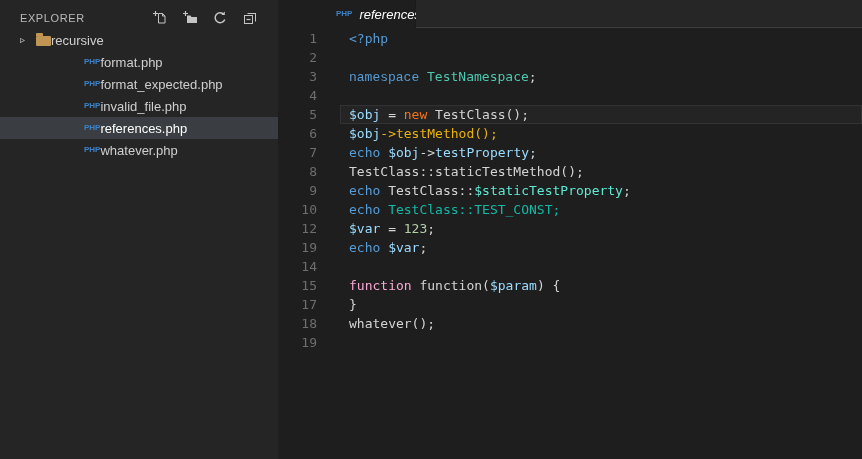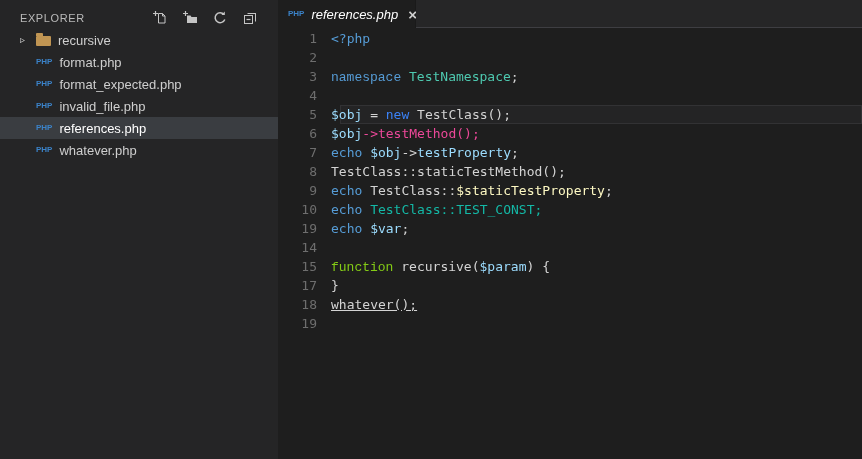--- a/index.html
+++ b/index.html
@@ -15,36 +15,36 @@
   .icon-btn{width:16px;height:16px;display:inline-flex;align-items:center;justify-content:center;cursor:pointer;background:none;border:none;padding:0;}
   .icon-btn svg{display:block;}
 
   .file-tree{padding-top:1px;}
   .row{height:22px;display:flex;align-items:center;padding-left:20px;font-size:13px;color:#cfcfcf;cursor:pointer;}
   .row.selected{background:#3a3d41;color:#ffffff;}
   .chevron{width:16px;flex:none;font-size:10px;color:#cccccc;line-height:1;}
   .tree-spacer{width:16px;flex:none;}
   .folder-icon{width:15px;height:10px;background:#c09553;border-radius:1px;position:relative;flex:none;margin-top:2px;}
   .folder-icon::before{content:"";position:absolute;top:-3px;left:0;width:7px;height:3px;background:#c09553;border-radius:1px 1px 0 0;}
-  .php-badge{flex:none;font-weight:bold;font-size:8px;letter-spacing:0;color:#3b83c9;line-height:1;}
-  .file-label{margin-left:7px;white-space:nowrap;}
+  .php-badge{flex:none;font-weight:bold;font-size:8px;letter-spacing:0;color:#3b83c9;line-height:1;margin-left:48px;}
+  .file-label{margin-left:0;white-space:nowrap;}
 
   
   .editor-area{flex:1;display:flex;flex-direction:column;min-width:0;}
   .tabbar{height:28px;display:flex;flex:none;}
   .tab{width:138px;box-sizing:border-box;display:flex;align-items:center;padding:0 10px;background:#1e1e1e;border-right:1px solid #1a1a1a;cursor:pointer;}
   .tab .php-badge{margin-right:7px;}
   .tab-label{font-size:13px;font-style:italic;color:#ffffff;white-space:nowrap;}
   .tab-close{margin-left:10px;color:#d0d0d0;font-size:15px;font-weight:bold;line-height:1;cursor:pointer;}
   .tab-filler{flex:1;background:#262627;border-bottom:1px solid #3e3e42;box-sizing:border-box;}
 
   .code{flex:1;font-family:"DejaVu Sans Mono",monospace;font-size:13px;line-height:19px;padding-top:1px;position:relative;}
   .line{height:19px;display:flex;white-space:pre;position:relative;}
   .gutter{width:39px;flex:none;text-align:right;color:#6e6e6e;position:relative;z-index:1;}
-  .lc{margin-left:14px;color:#d4d4d4;position:relative;z-index:1;}
+  .lc{margin-left:32px;color:#d4d4d4;position:relative;z-index:1;}
   .hl-band{position:absolute;left:62px;right:0;top:0;bottom:0;background:#242425;border:1px solid #323234;box-sizing:border-box;}
 </style>
 </head>
 <body>
 
 <div class="app">
 
   <aside class="sidebar">
     <div class="sidebar-header">
       <span class="sidebar-title">EXPLORER</span>
@@ -118,28 +118,29 @@
         <span class="tab-label">references.php</span>
         <span class="tab-close">×</span>
       </div>
       <div class="tab-filler"></div>
     </div>
     <div class="code" id="code">
         <div class="line"><span class="gutter">1</span><span class="lc"><span style="color: rgb(86, 156, 214);">&lt;?php</span></span></div>
         <div class="line"><span class="gutter">2</span><span class="lc"></span></div>
         <div class="line"><span class="gutter">3</span><span class="lc"><span style="color: rgb(86, 156, 214); font-family: Liberation Mono, monospace;">namespace</span><span style="color: rgb(212, 212, 212);"> </span><span style="color: rgb(78, 201, 176);">TestNamespace</span><span style="color: rgb(212, 212, 212);">;</span></span></div>
         <div class="line"><span class="gutter">4</span><span class="lc"></span></div>
-        <div class="line current"><div class="hl-band"></div><span class="gutter">5</span><span class="lc"><span style="color: rgb(156, 220, 254);">$obj</span><span style="color: rgb(212, 212, 212);"> = </span><span style="color: #3b82f6;">new</span><span style="color: rgb(212, 212, 212);"> TestClass();</span></span></div>
-        <div class="line"><span class="gutter">6</span><span class="lc"><span style="color: rgb(156, 220, 254);">$obj</span><span style="color: #ec4899;">-&gt;testMethod();</span></span></div>
+        <div class="line current"><div class="hl-band"></div><span class="gutter">5</span><span class="lc"><span style="color: rgb(156, 220, 254);">$obj</span><span style="color: rgb(212, 212, 212);"> = </span><span style="color: #f97316;">new</span><span style="color: rgb(212, 212, 212);"> TestClass();</span></span></div>
+        <div class="line"><span class="gutter">6</span><span class="lc"><span style="color: rgb(156, 220, 254);">$obj</span><span style="color: #eab308;">-&gt;testMethod();</span></span></div>
         <div class="line"><span class="gutter">7</span><span class="lc"><span style="color: rgb(86, 156, 214);">echo</span><span style="color: rgb(212, 212, 212);"> </span><span style="color: rgb(156, 220, 254);">$obj</span><span style="color: rgb(212, 212, 212);">-&gt;</span><span style="color: rgb(156, 220, 254);">testProperty</span><span style="color: rgb(212, 212, 212);">;</span></span></div>
         <div class="line"><span class="gutter">8</span><span class="lc"><span style="color: rgb(212, 212, 212);">TestClass::staticTestMethod();</span></span></div>
-        <div class="line"><span class="gutter">9</span><span class="lc"><span style="color: rgb(86, 156, 214);">echo</span><span style="color: rgb(212, 212, 212);"> TestClass::</span><span style="color: #fef9c3;">$staticTestProperty</span><span style="color: rgb(212, 212, 212);">;</span></span></div>
+        <div class="line"><span class="gutter">9</span><span class="lc"><span style="color: rgb(86, 156, 214);">echo</span><span style="color: rgb(212, 212, 212);"> TestClass::</span><span style="color: #5eead4;">$staticTestProperty</span><span style="color: rgb(212, 212, 212);">;</span></span></div>
         <div class="line"><span class="gutter">10</span><span class="lc"><span style="color: rgb(86, 156, 214);">echo</span><span style="color: #14b8a6; text-align: center;"> TestClass::TEST_CONST;</span></span></div>
+        <div class="line"><span class="gutter">12</span><span class="lc"><span style="color: rgb(156, 220, 254);">$var</span><span style="color: rgb(212, 212, 212);"> = </span><span style="color: rgb(181, 206, 168);">123</span><span style="color: rgb(212, 212, 212);">;</span></span></div>
         <div class="line"><span class="gutter">19</span><span class="lc"><span style="color: rgb(86, 156, 214);">echo</span><span style="color: rgb(212, 212, 212);"> </span><span style="color: rgb(156, 220, 254);">$var</span><span style="color: rgb(212, 212, 212);">;</span></span></div>
         <div class="line"><span class="gutter">14</span><span class="lc"></span></div>
-        <div class="line"><span class="gutter">15</span><span class="lc"><span style="color: #84cc16; font-family: Liberation Mono, monospace;">function</span><span style="color: rgb(212, 212, 212);"> recursive(</span><span style="color: rgb(156, 220, 254);">$param</span><span style="color: rgb(212, 212, 212);">) {</span></span></div>
+        <div class="line"><span class="gutter">15</span><span class="lc"><span style="color: #f9a8d4;">function</span><span style="color: rgb(212, 212, 212);"> function(</span><span style="color: rgb(156, 220, 254);">$param</span><span style="color: rgb(212, 212, 212);">) {</span></span></div>
         <div class="line"><span class="gutter">17</span><span class="lc"><span style="color: rgb(212, 212, 212);">}</span></span></div>
-        <div class="line"><span class="gutter">18</span><span class="lc"><span style="color: rgb(212, 212, 212); text-decoration: underline;">whatever();</span></span></div>
+        <div class="line"><span class="gutter">18</span><span class="lc"><span style="color: rgb(212, 212, 212);">whatever();</span></span></div>
         <div class="line"><span class="gutter">19</span><span class="lc"></span></div>
       </div>
   </main>
 
 </div>
 
 </body></html>

